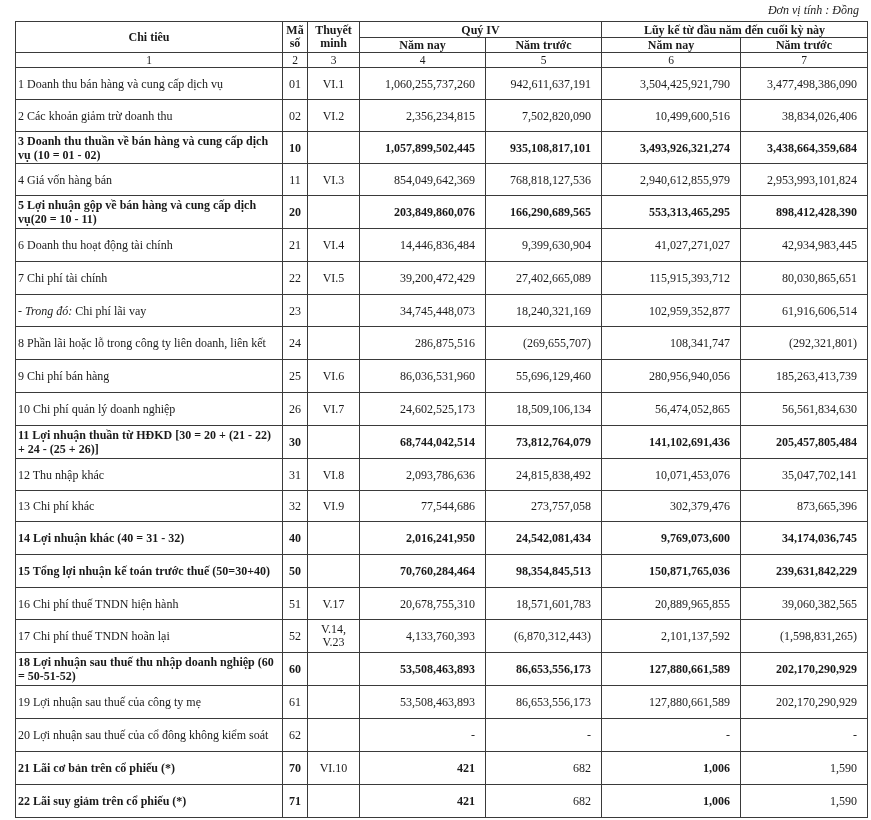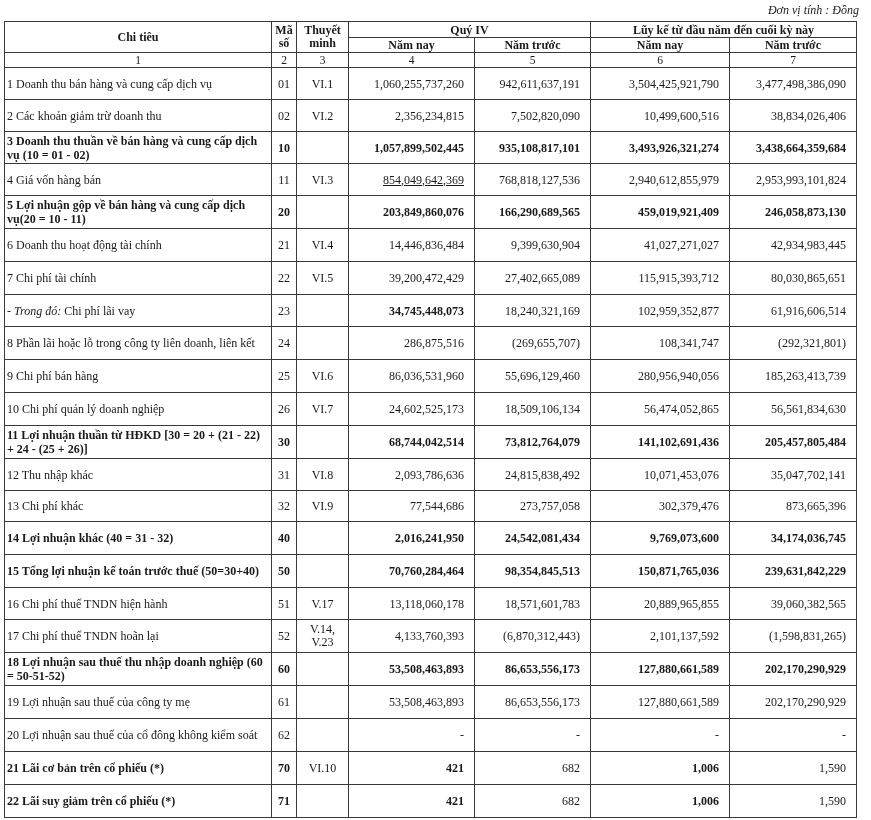--- a/index.html
+++ b/index.html
@@ -18,21 +18,21 @@
     .unit-note {
       position: absolute;
       top: 3px;
       right: 12px;
       font-size: 12px;
       font-style: italic;
       color: #222;
     }
     table.report {
       position: absolute;
-      left: 4px;
+      left: 15px;
       top: 21px;
       width: 852px;
       border-collapse: collapse;
       table-layout: fixed;
       font-size: 12px;
     }
     table.report td, table.report th {
       border: 1.5px solid #3a3a3a;
       padding: 0 4px;
       vertical-align: middle;
@@ -119,33 +119,33 @@
         <td class="c-note" style="height: 31px;"><span class="note-multi"></span></td>
         <td class="c-num" style="height: 31px;">1,057,899,502,445</td>
         <td class="c-num" style="height: 31px;">935,108,817,101</td>
         <td class="c-num" style="height: 31px;">3,493,926,321,274</td>
         <td class="c-num" style="height: 31px;">3,438,664,359,684</td>
       </tr>
       <tr class="row">
         <td class="c-label" style="height: 31px;">4  Giá vốn hàng bán</td>
         <td class="c-code" style="height: 31px;">11</td>
         <td class="c-note" style="height: 31px;"><span class="note-multi">VI.3</span></td>
-        <td class="c-num" style="height: 31px; text-decoration: underline;">854,049,642,369</td>
+        <td class="c-num" style="height: 31px;">854,049,642,369</td>
         <td class="c-num" style="height: 31px;">768,818,127,536</td>
         <td class="c-num" style="height: 31px;">2,940,612,855,979</td>
         <td class="c-num" style="height: 31px;">2,953,993,101,824</td>
       </tr>
       <tr class="row bold">
         <td class="c-label" style="height: 32px;">5  Lợi nhuận gộp về bán hàng và cung cấp dịch vụ(20 = 10 - 11)</td>
         <td class="c-code" style="height: 32px;">20</td>
         <td class="c-note" style="height: 32px;"><span class="note-multi"></span></td>
         <td class="c-num" style="height: 32px;">203,849,860,076</td>
         <td class="c-num" style="height: 32px;">166,290,689,565</td>
-        <td class="c-num" style="height: 32px;">459,019,921,409</td>
-        <td class="c-num" style="height: 32px;">246,058,873,130</td>
+        <td class="c-num" style="height: 32px;">553,313,465,295</td>
+        <td class="c-num" style="height: 32px;">898,412,428,390</td>
       </tr>
       <tr class="row">
         <td class="c-label" style="height: 32px;">6  Doanh thu hoạt động tài chính</td>
         <td class="c-code" style="height: 32px;">21</td>
         <td class="c-note" style="height: 32px;"><span class="note-multi">VI.4</span></td>
         <td class="c-num" style="height: 32px;">14,446,836,484</td>
         <td class="c-num" style="height: 32px;">9,399,630,904</td>
         <td class="c-num" style="height: 32px;">41,027,271,027</td>
         <td class="c-num" style="height: 32px;">42,934,983,445</td>
       </tr>
@@ -155,21 +155,21 @@
         <td class="c-note" style="height: 32px;"><span class="note-multi">VI.5</span></td>
         <td class="c-num" style="height: 32px;">39,200,472,429</td>
         <td class="c-num" style="height: 32px;">27,402,665,089</td>
         <td class="c-num" style="height: 32px;">115,915,393,712</td>
         <td class="c-num" style="height: 32px;">80,030,865,651</td>
       </tr>
       <tr class="row">
         <td class="c-label" style="height: 31px;"><span class="italic-prefix"> -  Trong đó:</span><span> Chi phí lãi vay</span></td>
         <td class="c-code" style="height: 31px;">23</td>
         <td class="c-note" style="height: 31px;"><span class="note-multi"></span></td>
-        <td class="c-num" style="height: 31px; font-weight: bold;">34,745,448,073</td>
+        <td class="c-num" style="height: 31px;">34,745,448,073</td>
         <td class="c-num" style="height: 31px;">18,240,321,169</td>
         <td class="c-num" style="height: 31px;">102,959,352,877</td>
         <td class="c-num" style="height: 31px;">61,916,606,514</td>
       </tr>
       <tr class="row">
         <td class="c-label" style="height: 32px;">8  Phần lãi hoặc lỗ trong công ty liên doanh, liên kết</td>
         <td class="c-code" style="height: 32px;">24</td>
         <td class="c-note" style="height: 32px;"><span class="note-multi"></span></td>
         <td class="c-num" style="height: 32px;">286,875,516</td>
         <td class="c-num" style="height: 32px; font-family: Liberation Serif, serif;">(269,655,707)</td>
@@ -236,21 +236,21 @@
         <td class="c-note" style="height: 32px;"><span class="note-multi"></span></td>
         <td class="c-num" style="height: 32px;">70,760,284,464</td>
         <td class="c-num" style="height: 32px;">98,354,845,513</td>
         <td class="c-num" style="height: 32px;">150,871,765,036</td>
         <td class="c-num" style="height: 32px;">239,631,842,229</td>
       </tr>
       <tr class="row">
         <td class="c-label" style="height: 31px;">16 Chi phí thuế TNDN hiện hành</td>
         <td class="c-code" style="height: 31px;">51</td>
         <td class="c-note" style="height: 31px;"><span class="note-multi">V.17</span></td>
-        <td class="c-num" style="height: 31px;">13,118,060,178</td>
+        <td class="c-num" style="height: 31px;">20,678,755,310</td>
         <td class="c-num" style="height: 31px;">18,571,601,783</td>
         <td class="c-num" style="height: 31px;">20,889,965,855</td>
         <td class="c-num" style="height: 31px;">39,060,382,565</td>
       </tr>
       <tr class="row">
         <td class="c-label" style="height: 32px;">17 Chi phí thuế TNDN hoãn lại</td>
         <td class="c-code" style="height: 32px;">52</td>
         <td class="c-note" style="height: 32px;"><span class="note-multi" style="width: 36px;">V.14, V.23</span></td>
         <td class="c-num" style="height: 32px;">4,133,760,393</td>
         <td class="c-num" style="height: 32px;">(6,870,312,443)</td>

